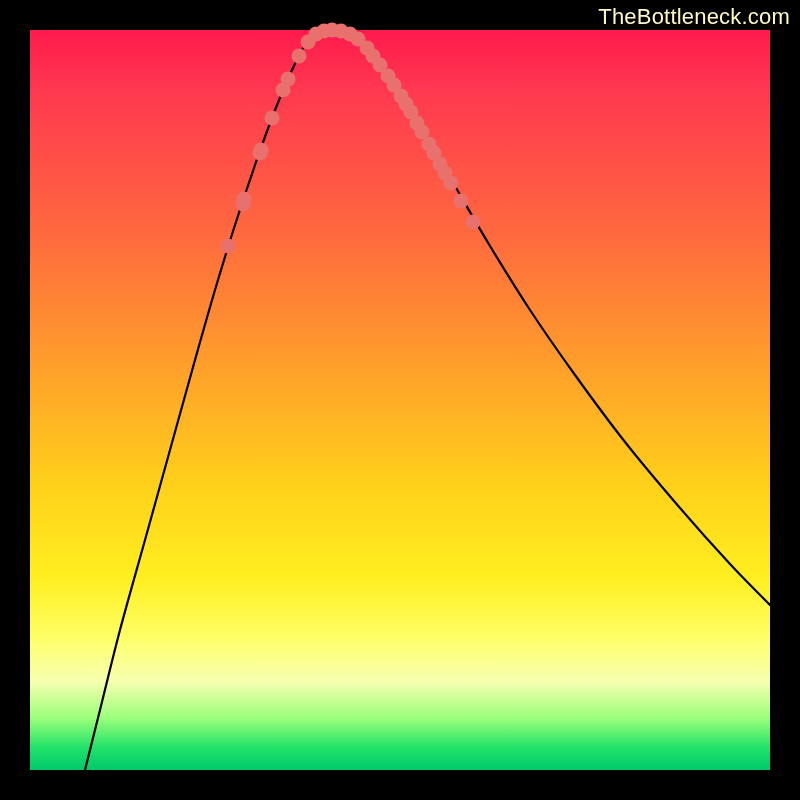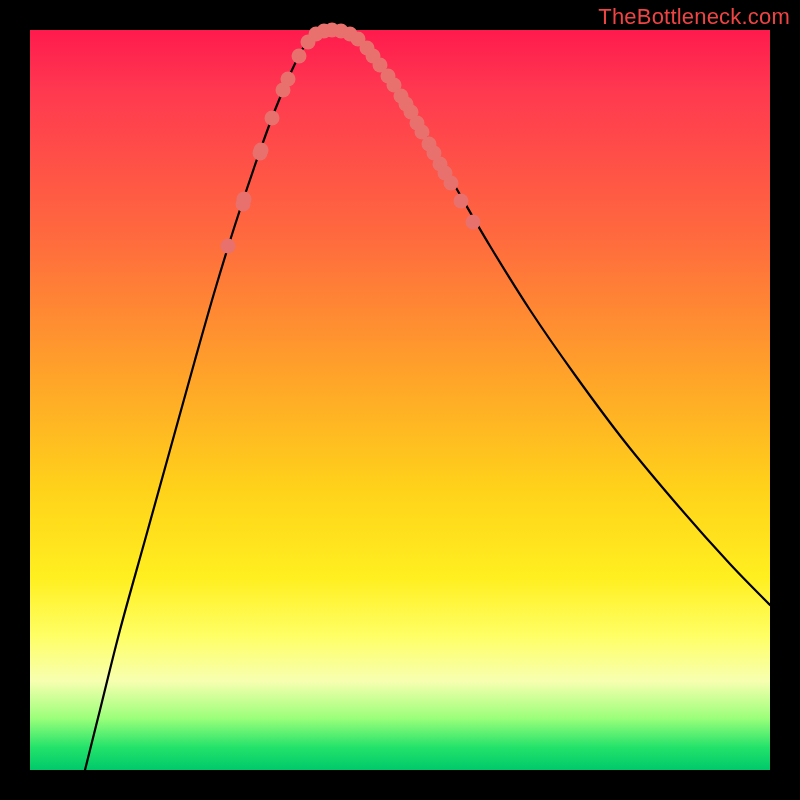--- a/index.html
+++ b/index.html
@@ -38,21 +38,21 @@
       #f7ffb0 88%,
       #9bff7a 93%,
       #22e26a 97%,
       #00c96a 100%
     );
   }
   .watermark {
     position: absolute;
     top: 4px;
     right: 10px;
-    color: #ef4444;
+    color: #fef9c3;
     font-size: 22px;
     font-weight: 500;
     letter-spacing: 0.2px;
     user-select: none;
   }
   svg.curve {
     position: absolute;
     left: 0;
     top: 0;
     width: 740px;

